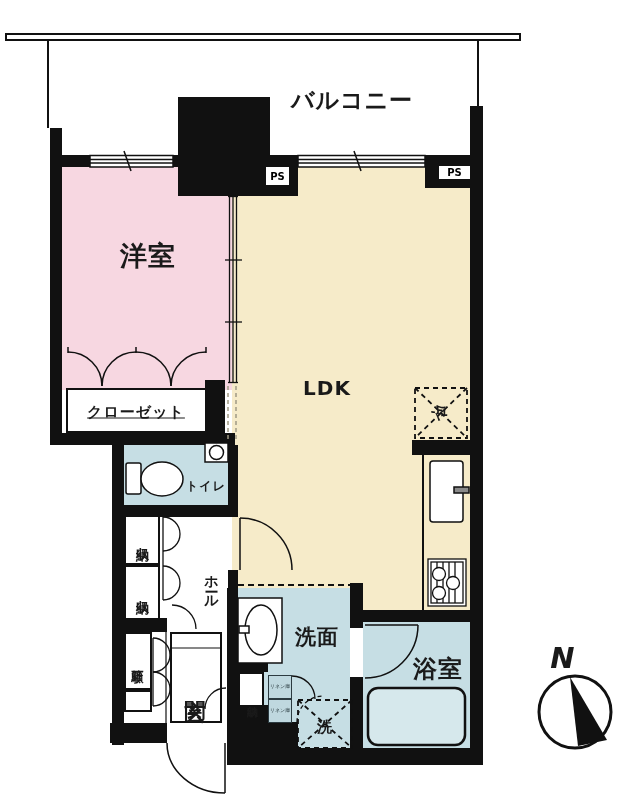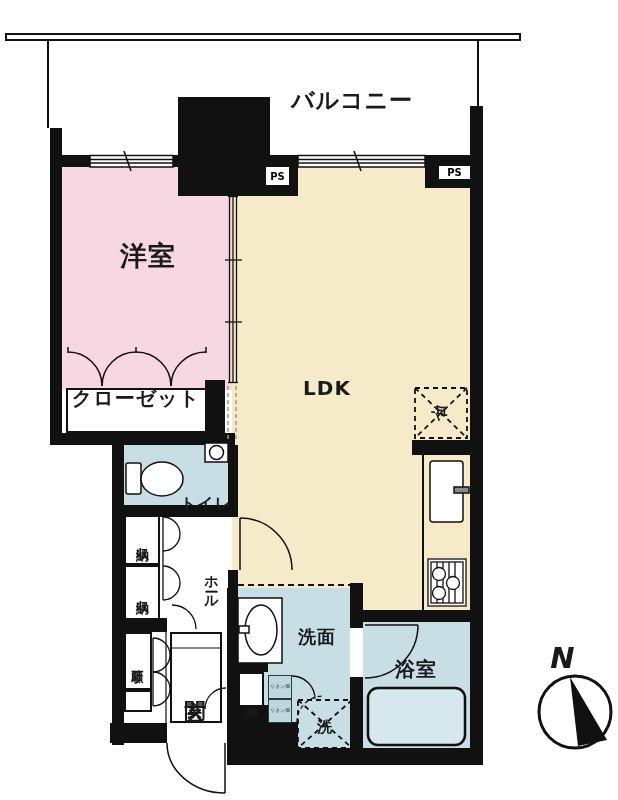--- a/index.html
+++ b/index.html
@@ -211,27 +211,27 @@
 
     <g>
       <circle cx="575" cy="712" r="36" fill="#fff" stroke="#111" stroke-width="3"></circle>
       <polygon points="570,677 607,740 578,746" fill="#111"></polygon>
     </g>
   </svg>
 
   <div class="lbl" style="left:352px;top:100px;font-size:23px;">バルコニー</div>
   <div class="lbl" style="left:148px;top:256px;font-size:27px;">洋室</div>
   <div class="lbl" style="left:327px;top:388px;font-size:20px;">LDK</div>
-  <div class="lbl" style="left:136px;top:398px;font-size:20px;">クローゼット</div>
-  <div class="lbl" style="left:206px;top:504px;font-size:16px;">トイレ</div>
+  <div class="lbl" style="left:136px;top:412px;font-size:15px;text-decoration:underline;">クローゼット</div>
+  <div class="lbl" style="left:206px;top:486px;font-size:12px;">トイレ</div>
   <div class="vlbl" style="left:142px;top:539px;font-size:13px;">収納</div>
   <div class="vlbl" style="left:142px;top:592px;font-size:13px;">収納</div>
   <div class="vlbl" style="left:212px;top:585px;font-size:14px;">ホール</div>
   <div class="vlbl" style="left:137px;top:661px;font-size:12px;letter-spacing:0;">下駄箱</div>
   <div class="vlbl" style="left:195px;top:685px;font-size:21px;">玄関</div>
   <div class="vlbl" style="left:251px;top:697px;font-size:11px;letter-spacing:0;">収納</div>
-  <div class="lbl" style="left:317px;top:637px;font-size:18px;">洗面</div>
+  <div class="lbl" style="left:317px;top:637px;font-size:21px;">洗面</div>
   <div class="lbl" style="left:325px;top:727px;font-size:15px;">洗</div>
-  <div class="lbl" style="left:416px;top:669px;font-size:20px;">浴室</div>
+  <div class="lbl" style="left:438px;top:669px;font-size:24px;">浴室</div>
   <div class="lbl" style="left:441px;top:412px;font-size:15px;transform:translate(-50%,-50%) rotate(-40deg);">冷</div>
   <div class="lbl" style="left:563px;top:658px;font-size:29px;font-style:italic;font-weight:700;">N</div>
 
 </div>
 
 </body></html>

